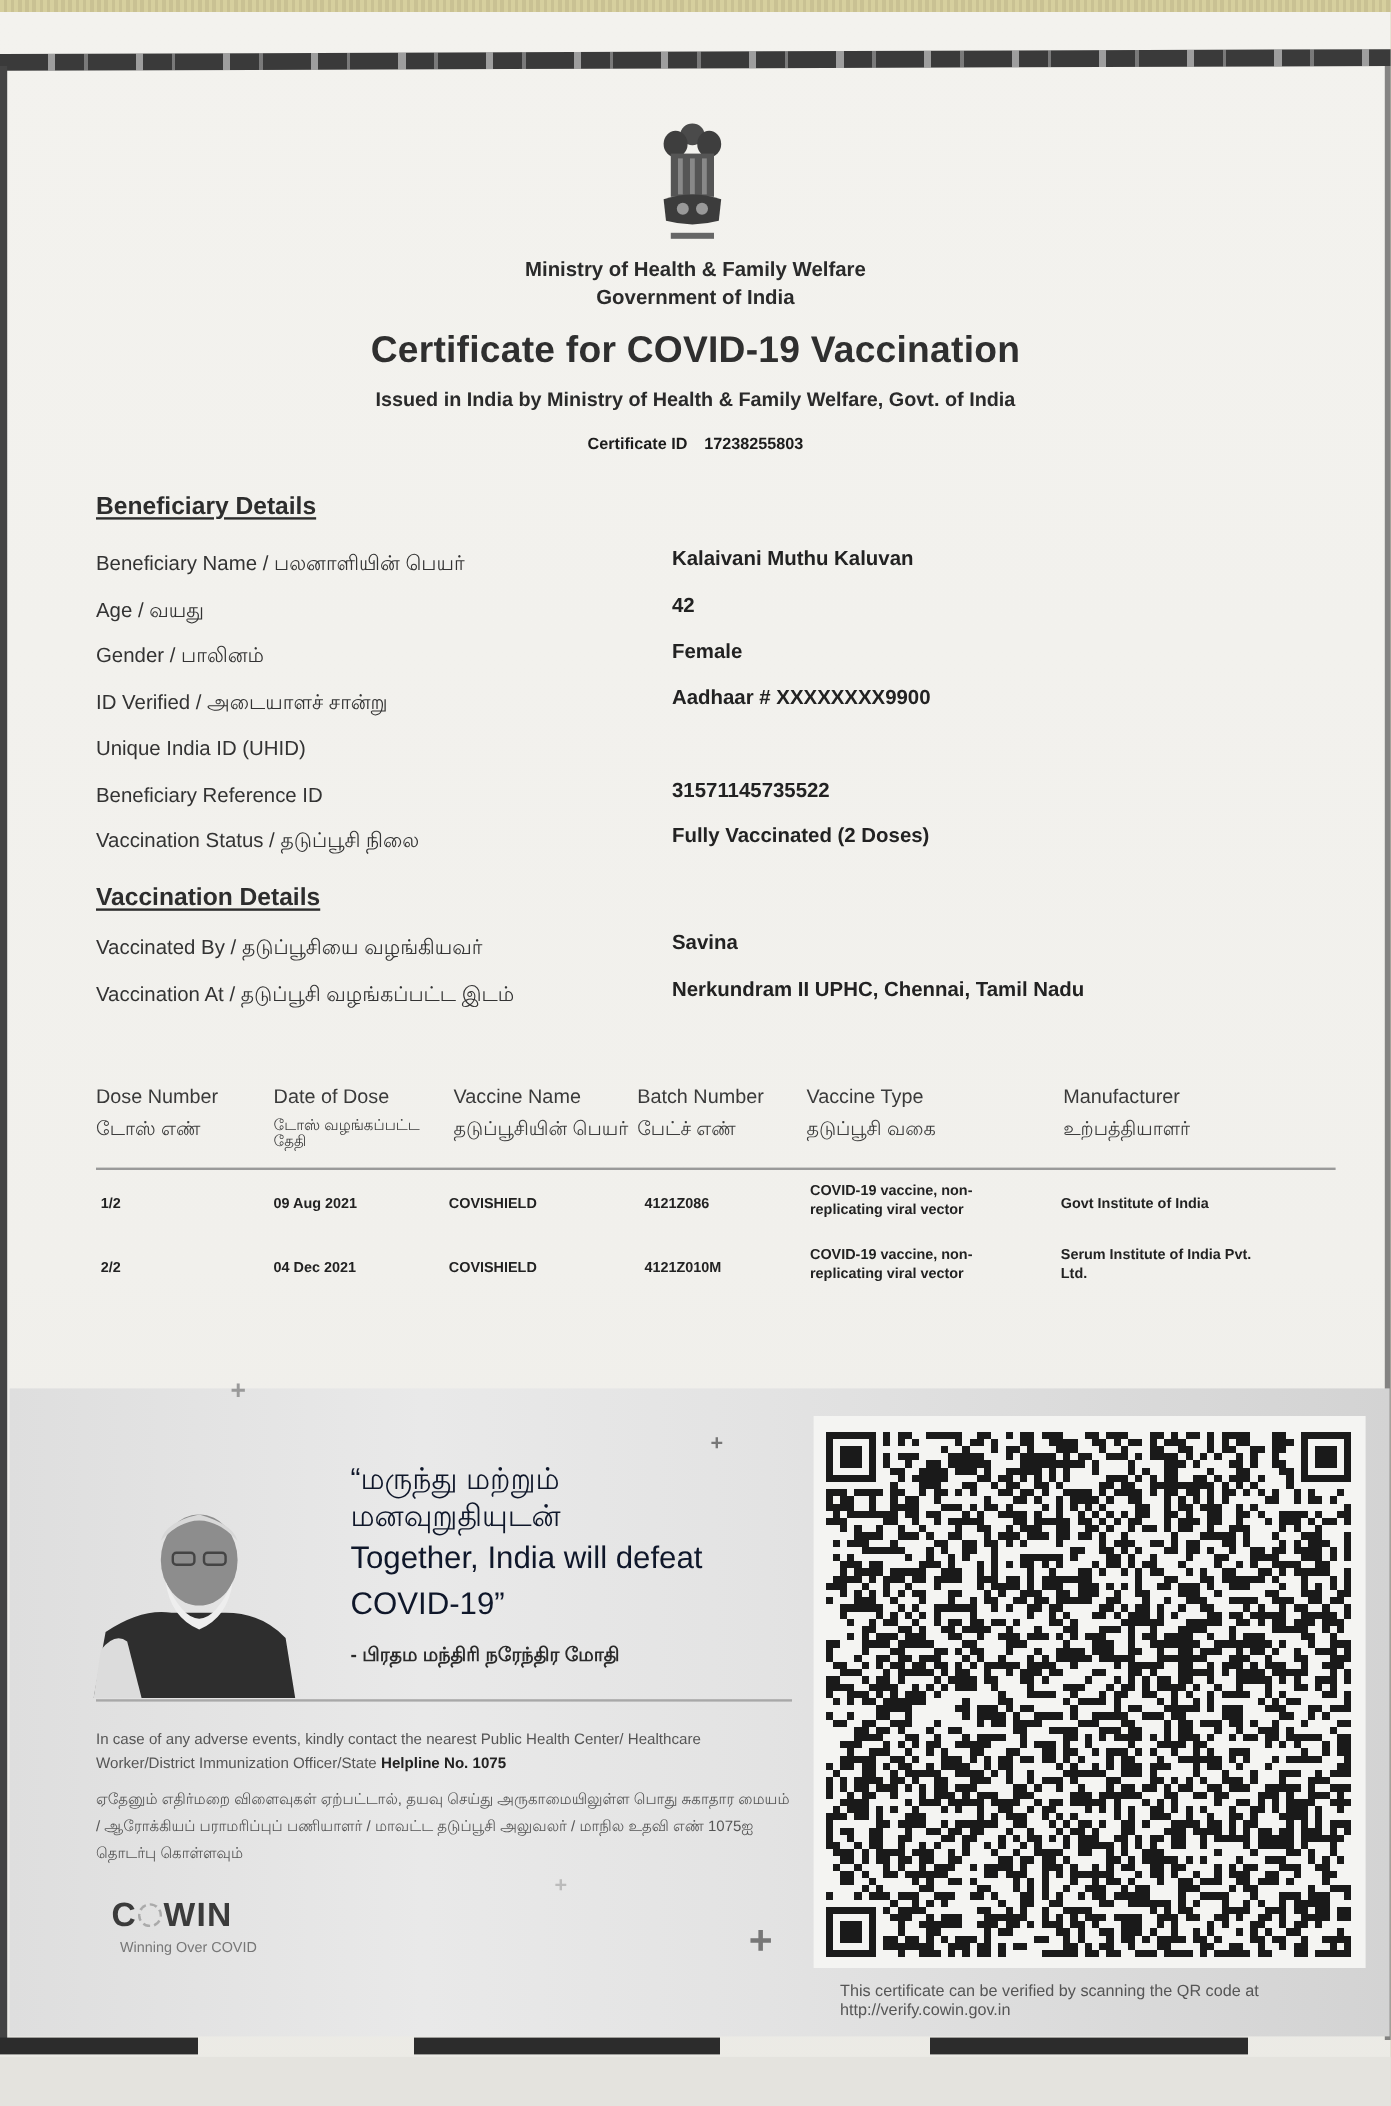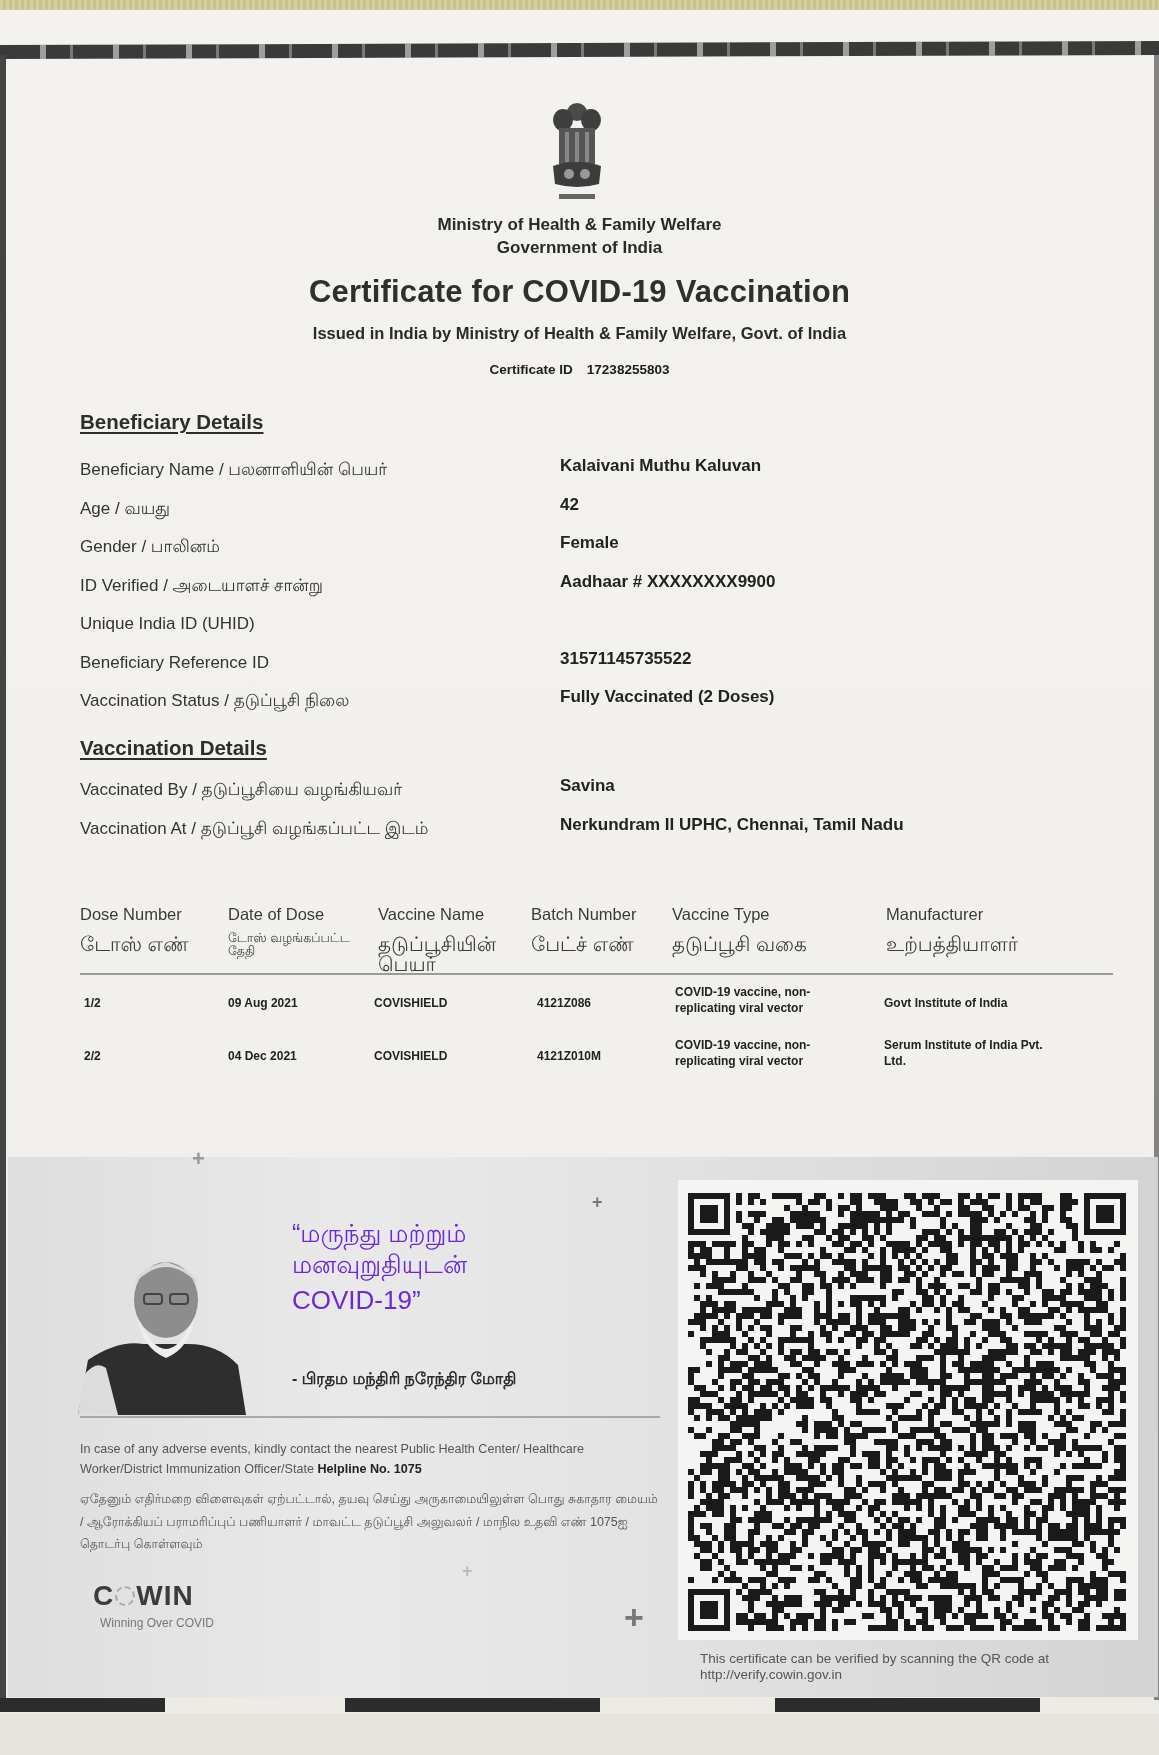--- a/index.html
+++ b/index.html
@@ -50,32 +50,32 @@
     .section-title {
       position: absolute; left: 80px; font-size: 20.5px; font-weight: bold; color: #2d2d2d;
       text-decoration: underline; text-underline-offset: 3px;
     }
     .row { position: absolute; left: 80px; width: 1000px; height: 24px; }
     .row .lbl { position: absolute; left: 0; top: 0; font-size: 17px; color: #333; }
     .row .val { position: absolute; left: 480px; top: -4px; font-size: 17px; font-weight: bold; color: #222; }
 
     
     .tbl-head { position: absolute; top: 905px; font-size: 16.5px; color: #3a3a3a; }
-    .tbl-head .ta { display: block; font-size: 20px; margin-top: 10px; color: #3d3d3d; line-height: 1.0; }
+    .tbl-head .ta { display: block; font-size: 16px; margin-top: 10px; color: #3d3d3d; line-height: 1.0; }
     .tbl-rule { position: absolute; left: 80px; top: 973px; width: 1033px; height: 2px; background: #9a9a9a; }
     .cell { position: absolute; font-size: 12px; font-weight: bold; color: #222; line-height: 1.35; }
 
     
     .band {
       position: absolute; left: 8px; top: 1157px; width: 1150px; height: 540px;
       background: linear-gradient(90deg, #dedede 0%, #e9e9e9 30%, #e3e3e3 55%, #d3d3d3 100%);
     }
     .plus { position: absolute; color: #9a9a9a; font-size: 22px; font-weight: bold; line-height: 1; }
     .portrait { position: absolute; left: 78px; top: 1240px; width: 175px; height: 175px; overflow: hidden; }
-    .quote { position: absolute; left: 292px; top: 1218px; font-size: 26px; color: #6d28d9; line-height: 1.22; width: 360px; }
+    .quote { position: absolute; left: 292px; top: 1218px; font-size: 26px; color: #0f172a; line-height: 1.22; width: 360px; }
     .quote .ta { font-size: 25px; }
     .attrib { position: absolute; left: 292px; top: 1370px; font-size: 16px; font-weight: bold; color: #2a2a2a; }
     .band-rule { position: absolute; left: 80px; top: 1416px; width: 580px; height: 2px; background: #a8a8a8; }
     .adverse { position: absolute; left: 80px; top: 1440px; width: 580px; font-size: 12.6px; color: #555; line-height: 1.55; }
     .adverse b { color: #222; }
     .adverse-ta { position: absolute; left: 80px; top: 1488px; width: 580px; font-size: 12.5px; color: #555; line-height: 1.8; }
     .cowin { position: absolute; left: 78px; top: 1580px; font-size: 28px; font-weight: bold; color: #3b3b3b; letter-spacing: 1px; margin-left: 15px; }
     .cowin .o { display: inline-block; width: 20px; height: 20px; border: 2px dashed #aaa; border-radius: 50%; margin: 0 1px -1px; }
     .cowin-tag { position: absolute; left: 100px; top: 1616px; font-size: 12px; color: #777; }
 
@@ -211,20 +211,21 @@
   <ellipse cx="88" cy="60" rx="32" ry="38" fill="#8d8d8d"></ellipse>
   <path d="M56 44 Q88 10 120 44 Q116 30 88 22 Q60 28 56 44 Z" fill="#d8d8d8"></path>
   <rect x="66" y="54" width="18" height="10" rx="3" fill="none" stroke="#444" stroke-width="2"></rect>
   <rect x="92" y="54" width="18" height="10" rx="3" fill="none" stroke="#444" stroke-width="2"></rect>
   <path d="M60 78 Q88 140 116 78 Q112 108 88 118 Q64 108 60 78 Z" fill="#eeeeee"></path>
 </svg>
 
 <div class="quote">
   <div class="ta">“மருந்து மற்றும்</div>
   <div class="ta">மனவுறுதியுடன்</div>
+  <div style="margin-top:4px">Together, India will defeat</div>
   <div style="margin-top:6px">COVID-19”</div>
 </div>
 <div class="attrib">- பிரதம மந்திரி நரேந்திர மோதி</div>
 <div class="band-rule"></div>
 
 <div class="adverse">
   <span>In case of any adverse events, kindly contact the nearest Public Health Center/ Healthcare Worker/District Immunization Officer/State</span>
   <b>Helpline No. 1075</b>
 </div>
 <div class="adverse-ta">ஏதேனும் எதிர்மறை விளைவுகள் ஏற்பட்டால், தயவு செய்து அருகாமையிலுள்ள பொது சுகாதார மையம் / ஆரோக்கியப் பராமரிப்புப் பணியாளர் / மாவட்ட தடுப்பூசி அலுவலர் / மாநில உதவி எண் 1075ஐ தொடர்பு கொள்ளவும்</div>

